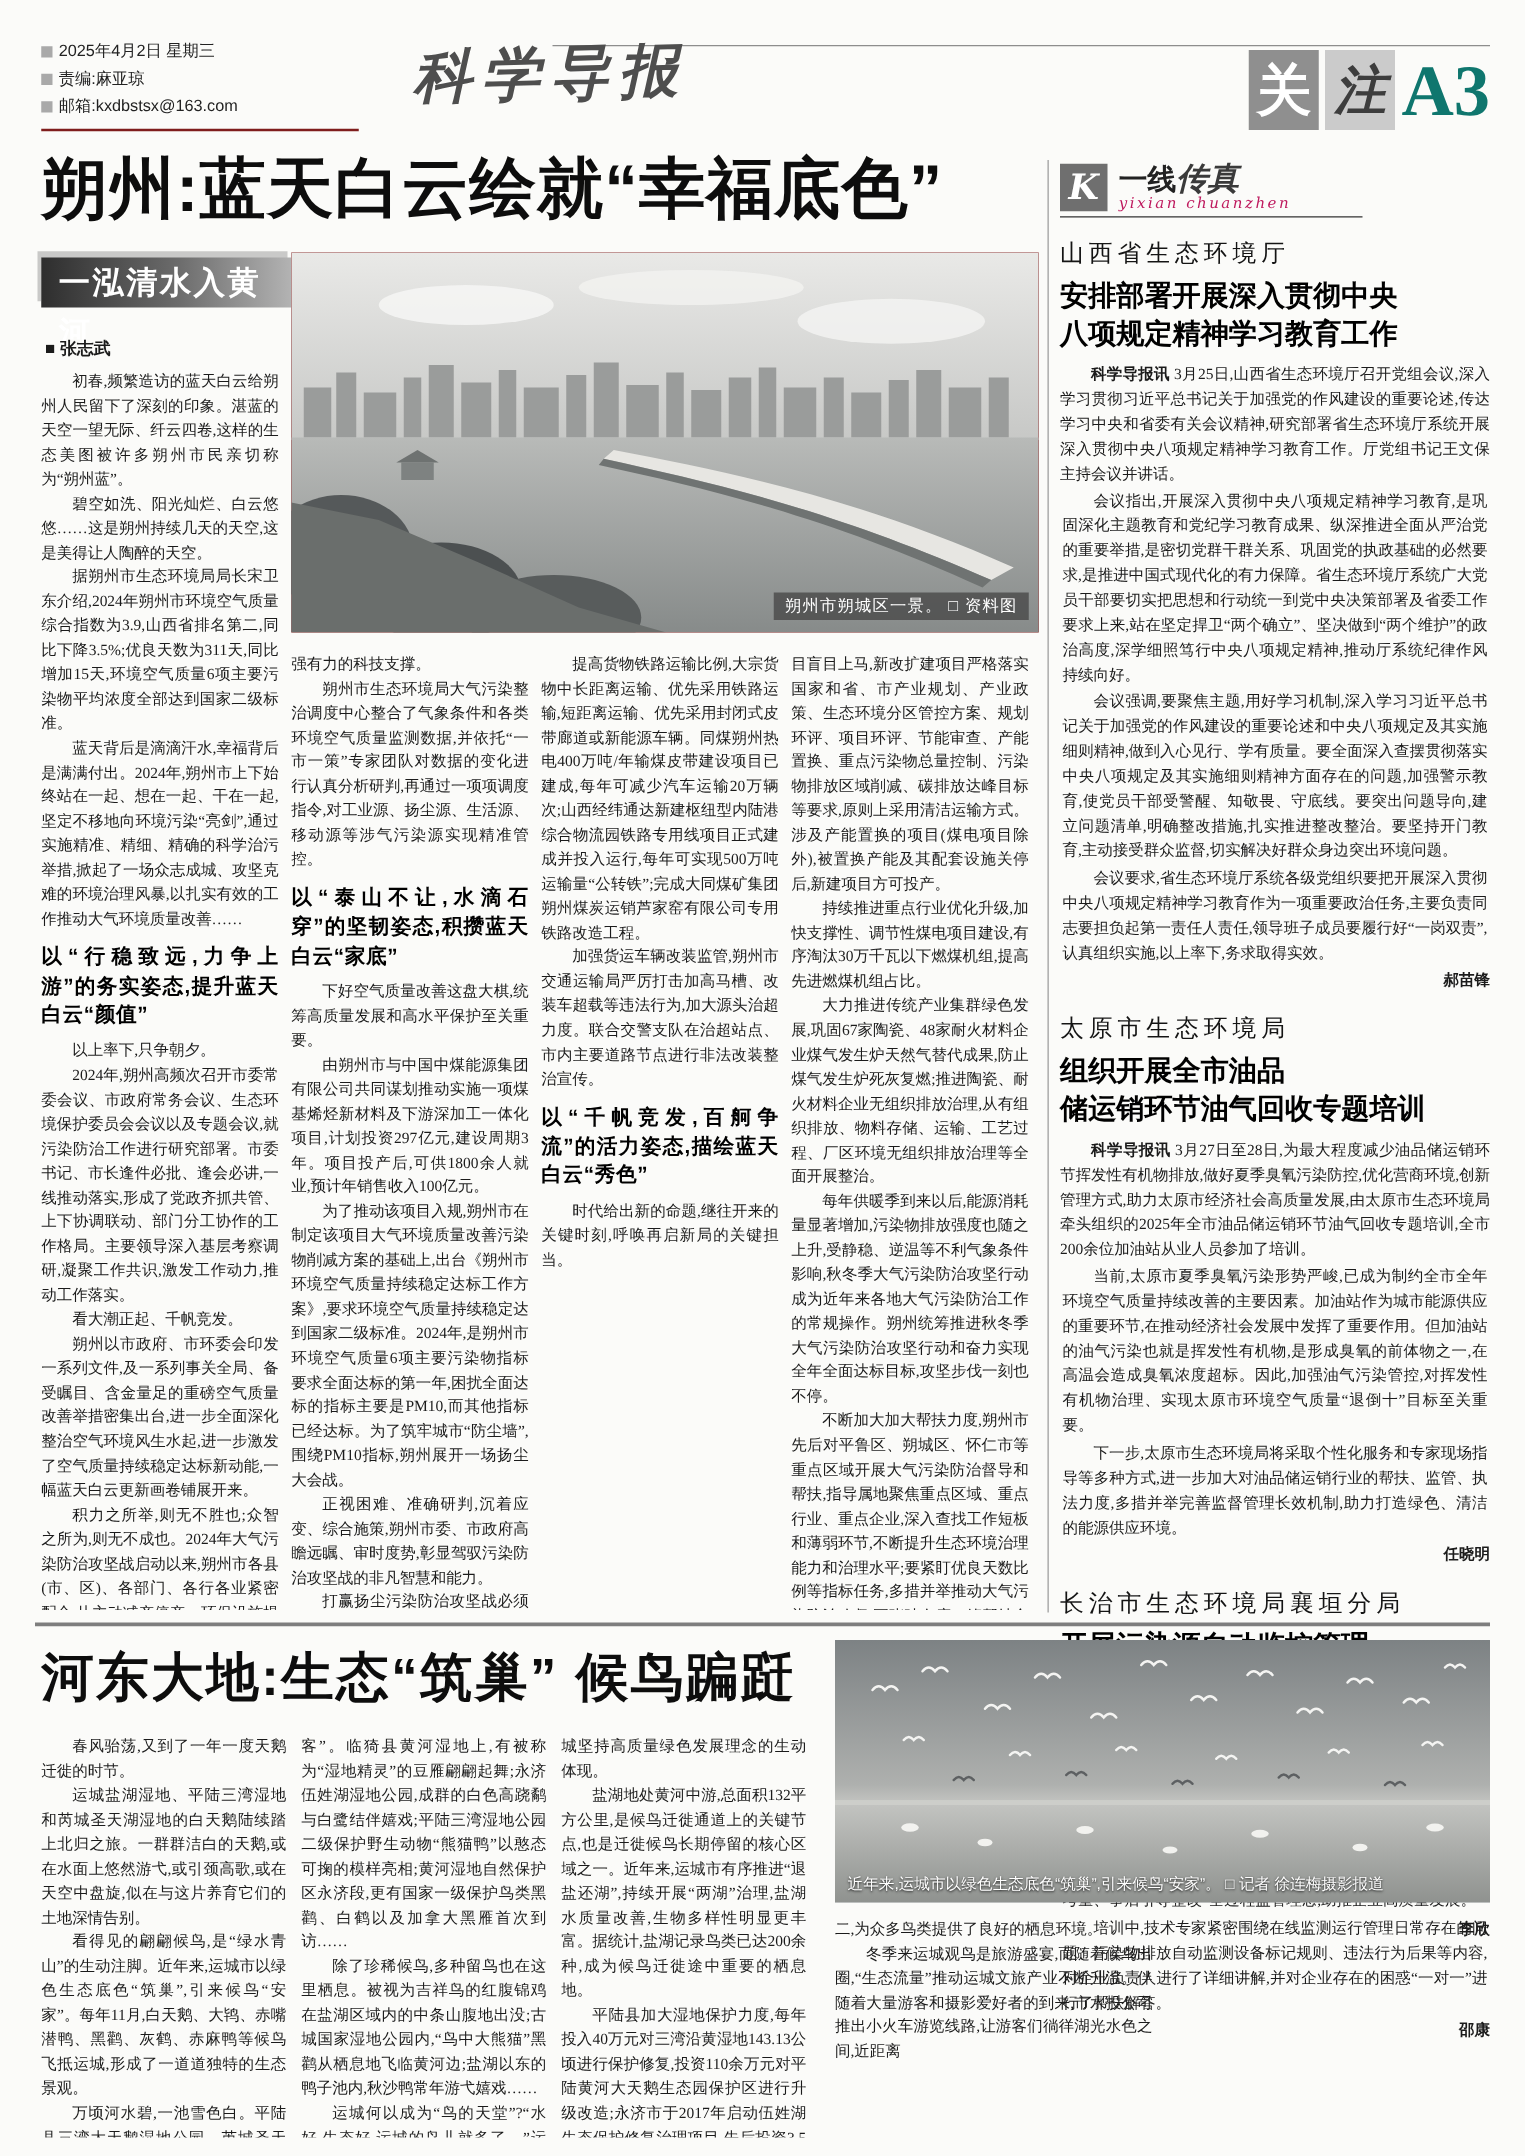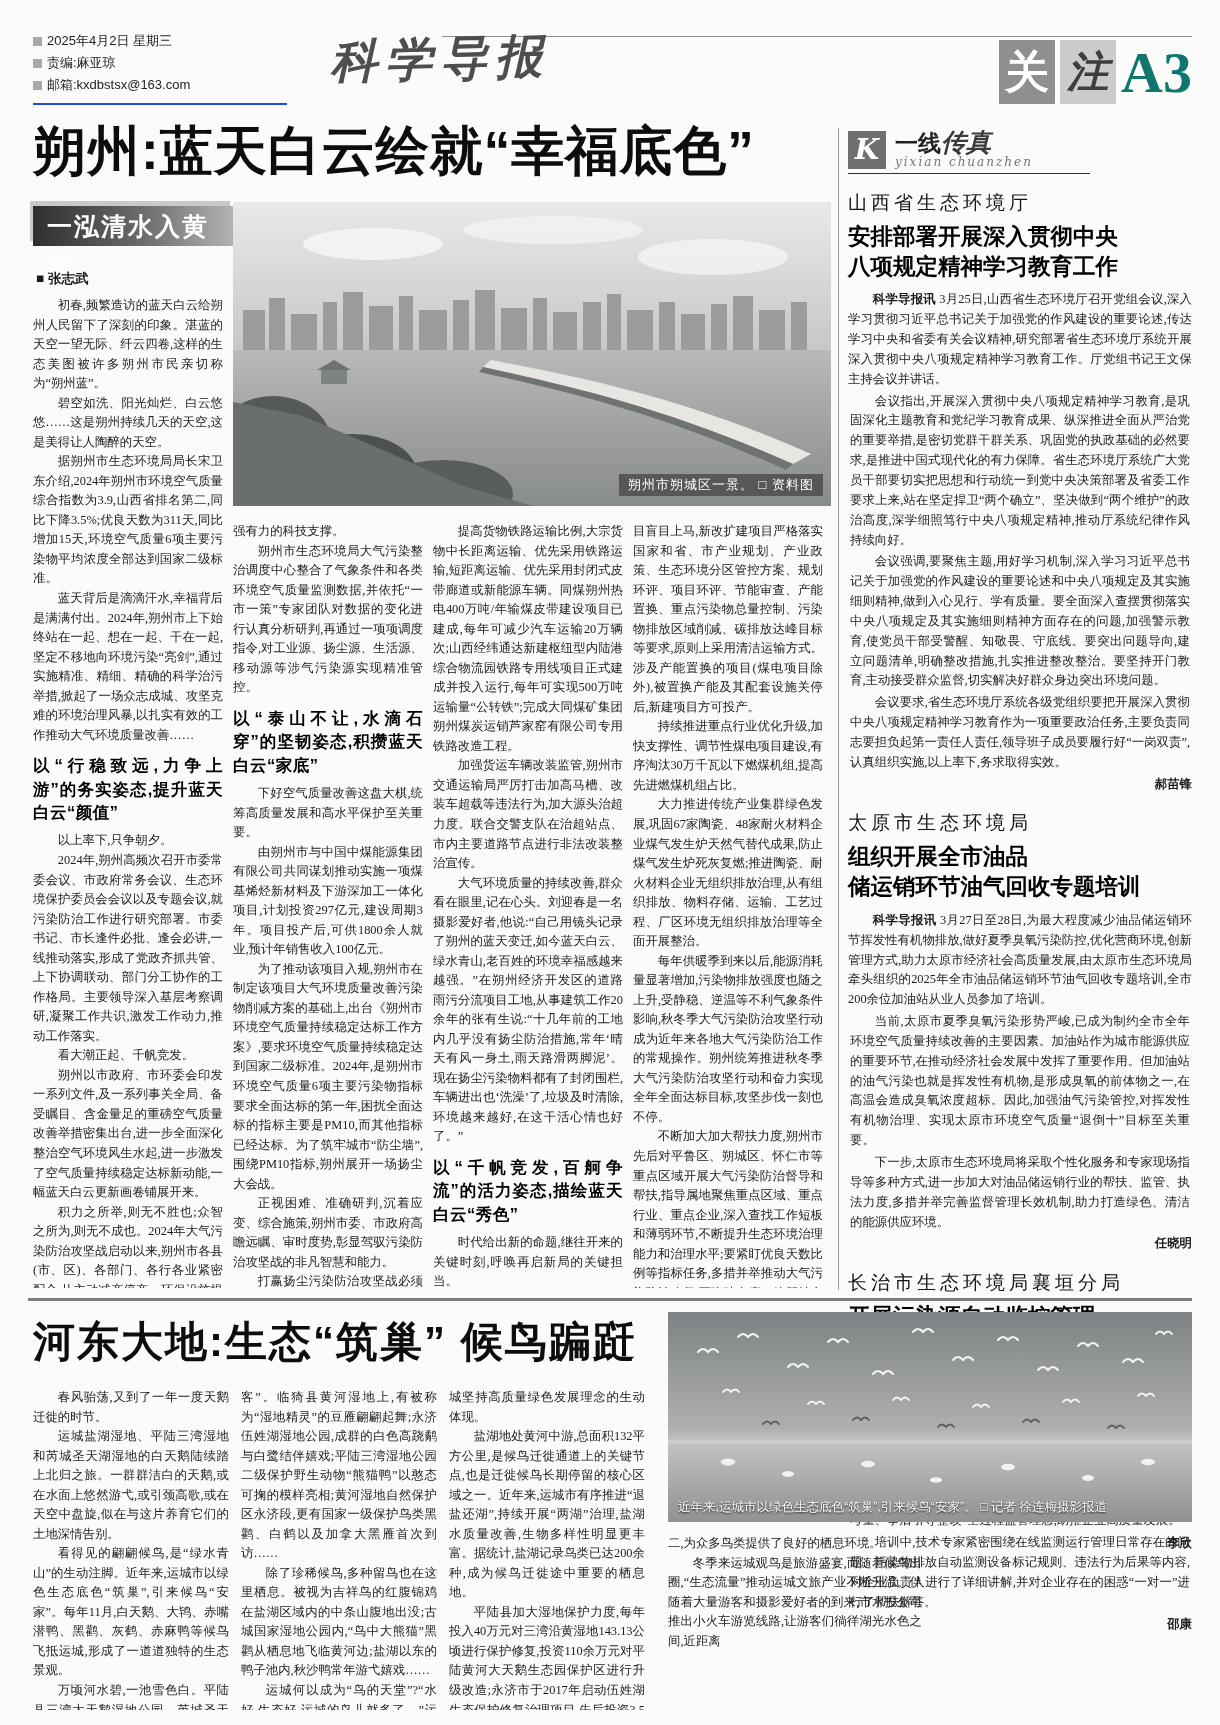--- a/index.html
+++ b/index.html
@@ -1,21 +1,21 @@
 <!DOCTYPE html>
 <html><head>
 <meta charset="utf-8">
 <style>
   html,body{margin:0;padding:0;background:#e8e8e6;}
   #page{position:relative;width:1220px;height:1725px;background:#fbfbf9;overflow:hidden;
         font-family:"Liberation Serif","DejaVu Serif",serif;color:#1b1b1b;}
   .abs{position:absolute;}
   
   .hdr-info{left:33px;top:30px;width:254px;font-family:"Liberation Sans","DejaVu Sans",sans-serif;
-            font-size:13px;line-height:1.7;color:#222;border-bottom:2px solid #1d4ed8;padding-bottom:7px;}
+            font-size:13px;line-height:1.7;color:#222;border-bottom:2px solid #7f1d1d;padding-bottom:7px;}
   .hdr-info .row{white-space:nowrap;}
   .sq{display:inline-block;width:9px;height:9px;background:#a9a9a9;margin-right:5px;vertical-align:-1px;}
   .masthead{left:330px;top:28px;font-family:"DejaVu Serif",serif;font-style:italic;font-weight:bold;
             font-size:47px;color:#4e4e4e;letter-spacing:8px;transform:rotate(-1.5deg);}
   .top-rule{left:442px;top:36px;width:750px;height:1px;background:#8d8d8d;}
   .page-corner{right:28px;top:40px;display:flex;align-items:flex-end;gap:5px;}
   .char-box{width:56px;height:64px;display:flex;align-items:center;justify-content:center;}
   .char-guan{background:#8f8f8f;color:#fff;font-family:"Liberation Sans",sans-serif;font-weight:bold;font-size:44px;}
   .char-zhu{background:#cbcbcb;color:#3d3d3d;font-family:"DejaVu Serif",serif;font-style:italic;font-weight:bold;font-size:42px;}
   .page-no{font-family:"Liberation Serif",serif;font-weight:bold;font-size:58px;line-height:62px;color:#0f766e;}
@@ -41,21 +41,21 @@
   #mcol4{left:633px;top:522px;width:190px;height:766px;}
   
   .v-divider{left:838px;top:128px;width:1px;height:1162px;background:#9c9c9c;}
   .sidebar{left:848px;top:130px;width:344px;}
   .fx-row{display:flex;align-items:center;gap:9px;border-bottom:1.5px solid #333;
           width:242px;padding-bottom:4px;}
   .k-box{width:38px;height:38px;background:#6f6f6f;color:#fff;display:flex;align-items:center;
          justify-content:center;font-family:"DejaVu Serif",serif;font-weight:bold;font-style:italic;font-size:28px;}
   .fx-title{font-family:"Liberation Sans",sans-serif;font-weight:800;font-size:23px;color:#222;line-height:1;}
   .fx-script{font-family:"DejaVu Serif",serif;font-style:italic;font-weight:bold;font-size:25px;color:#3a3a3a;}
-  .fx-pinyin{font-family:"DejaVu Serif",serif;font-style:italic;font-size:12px;color:#737373;letter-spacing:2px;}
+  .fx-pinyin{font-family:"DejaVu Serif",serif;font-style:italic;font-size:12px;color:#be185d;letter-spacing:2px;}
   .sb-article{margin-top:16px;}
   .sb-dept{font-size:19px;letter-spacing:4px;color:#141414;margin:0 0 6px 0;}
   .sb-title{font-family:Liberation Sans, sans-serif;font-weight:800;font-size:22.5px;
             line-height:1.32;color:#000;margin:0 0 9px 0;}
   .sb-body{font-size:12.4px;line-height:1.6;text-align:justify;}
   .sb-body .p{margin:2px;text-indent:2em;}
   .sb-lead{margin:0;text-indent:2em;}
   .sb-lead b{font-family:"Liberation Sans",sans-serif;font-size:12.4px;}
   .sb-byline{text-align:right;font-family:"Liberation Sans",sans-serif;font-weight:bold;font-size:12.4px;margin-top:1px;}
   
@@ -168,21 +168,20 @@
       <p class="sub">以“泰山不让,水滴石穿”的坚韧姿态,积攒蓝天白云“家底”</p>
       <p class="p">下好空气质量改善这盘大棋,统筹高质量发展和高水平保护至关重要。</p>
       <p class="p">由朔州市与中国中煤能源集团有限公司共同谋划推动实施一项煤基烯烃新材料及下游深加工一体化项目,计划投资297亿元,建设周期3年。项目投产后,可供1800余人就业,预计年销售收入100亿元。</p>
       <p class="p">为了推动该项目入规,朔州市在制定该项目大气环境质量改善污染物削减方案的基础上,出台《朔州市环境空气质量持续稳定达标工作方案》,要求环境空气质量持续稳定达到国家二级标准。2024年,是朔州市环境空气质量6项主要污染物指标要求全面达标的第一年,困扰全面达标的指标主要是PM10,而其他指标已经达标。为了筑牢城市“防尘墙”,围绕PM10指标,朔州展开一场扬尘大会战。</p>
       <p class="p">正视困难、准确研判,沉着应变、综合施策,朔州市委、市政府高瞻远瞩、审时度势,彰显驾驭污染防治攻坚战的非凡智慧和能力。</p>
       <p class="p">打赢扬尘污染防治攻坚战必须坚持科学施策、靶向用力,以“绣花”的功夫落实每一项举措,大幅度削减扬尘污染物。</p>
     </div>
   <div id="mcol3" class="abs col">
       <p class="p">提高货物铁路运输比例,大宗货物中长距离运输、优先采用铁路运输,短距离运输、优先采用封闭式皮带廊道或新能源车辆。同煤朔州热电400万吨/年输煤皮带建设项目已建成,每年可减少汽车运输20万辆次;山西经纬通达新建枢纽型内陆港综合物流园铁路专用线项目正式建成并投入运行,每年可实现500万吨运输量“公转铁”;完成大同煤矿集团朔州煤炭运销芦家窑有限公司专用铁路改造工程。</p>
       <p class="p">加强货运车辆改装监管,朔州市交通运输局严厉打击加高马槽、改装车超载等违法行为,加大源头治超力度。联合交警支队在治超站点、市内主要道路节点进行非法改装整治宣传。</p>
-      <p class="p">大气环境质量的持续改善,群众看在眼里,记在心头。刘迎春是一名摄影爱好者,他说:“自己用镜头记录了朔州的蓝天变迁,如今蓝天白云、绿水青山,老百姓的环境幸福感越来越强。”在朔州经济开发区的道路雨污分流项目工地,从事建筑工作20余年的张有生说:“十几年前的工地内几乎没有扬尘防治措施,常年‘晴天有风一身土,雨天路滑两脚泥’。现在扬尘污染物料都有了封闭围栏,车辆进出也‘洗澡’了,垃圾及时清除,环境越来越好,在这干活心情也好了。”</p>
       <p class="sub">以“千帆竞发,百舸争流”的活力姿态,描绘蓝天白云“秀色”</p>
       <p class="p">时代给出新的命题,继往开来的关键时刻,呼唤再启新局的关键担当。</p>
     </div>
   <div id="mcol4" class="abs col">
       <p class="cont">目盲目上马,新改扩建项目严格落实国家和省、市产业规划、产业政策、生态环境分区管控方案、规划环评、项目环评、节能审查、产能置换、重点污染物总量控制、污染物排放区域削减、碳排放达峰目标等要求,原则上采用清洁运输方式。涉及产能置换的项目(煤电项目除外),被置换产能及其配套设施关停后,新建项目方可投产。</p>
       <p class="p">持续推进重点行业优化升级,加快支撑性、调节性煤电项目建设,有序淘汰30万千瓦以下燃煤机组,提高先进燃煤机组占比。</p>
       <p class="p">大力推进传统产业集群绿色发展,巩固67家陶瓷、48家耐火材料企业煤气发生炉天然气替代成果,防止煤气发生炉死灰复燃;推进陶瓷、耐火材料企业无组织排放治理,从有组织排放、物料存储、运输、工艺过程、厂区环境无组织排放治理等全面开展整治。</p>
       <p class="p">每年供暖季到来以后,能源消耗量显著增加,污染物排放强度也随之上升,受静稳、逆温等不利气象条件影响,秋冬季大气污染防治攻坚行动成为近年来各地大气污染防治工作的常规操作。朔州统筹推进秋冬季大气污染防治攻坚行动和奋力实现全年全面达标目标,攻坚步伐一刻也不停。</p>
       <p class="p">不断加大加大帮扶力度,朔州市先后对平鲁区、朔城区、怀仁市等重点区域开展大气污染防治督导和帮扶,指导属地聚焦重点区域、重点行业、重点企业,深入查找工作短板和薄弱环节,不断提升生态环境治理能力和治理水平;要紧盯优良天数比例等指标任务,多措并举推动大气污染防治攻坚;要张弛有度、管帮结合开展生态环境执法监督,不断优化执法方式、提升执法效能,规范执法行为,切实守底线、提质量、促发展。</p>
     </div>

